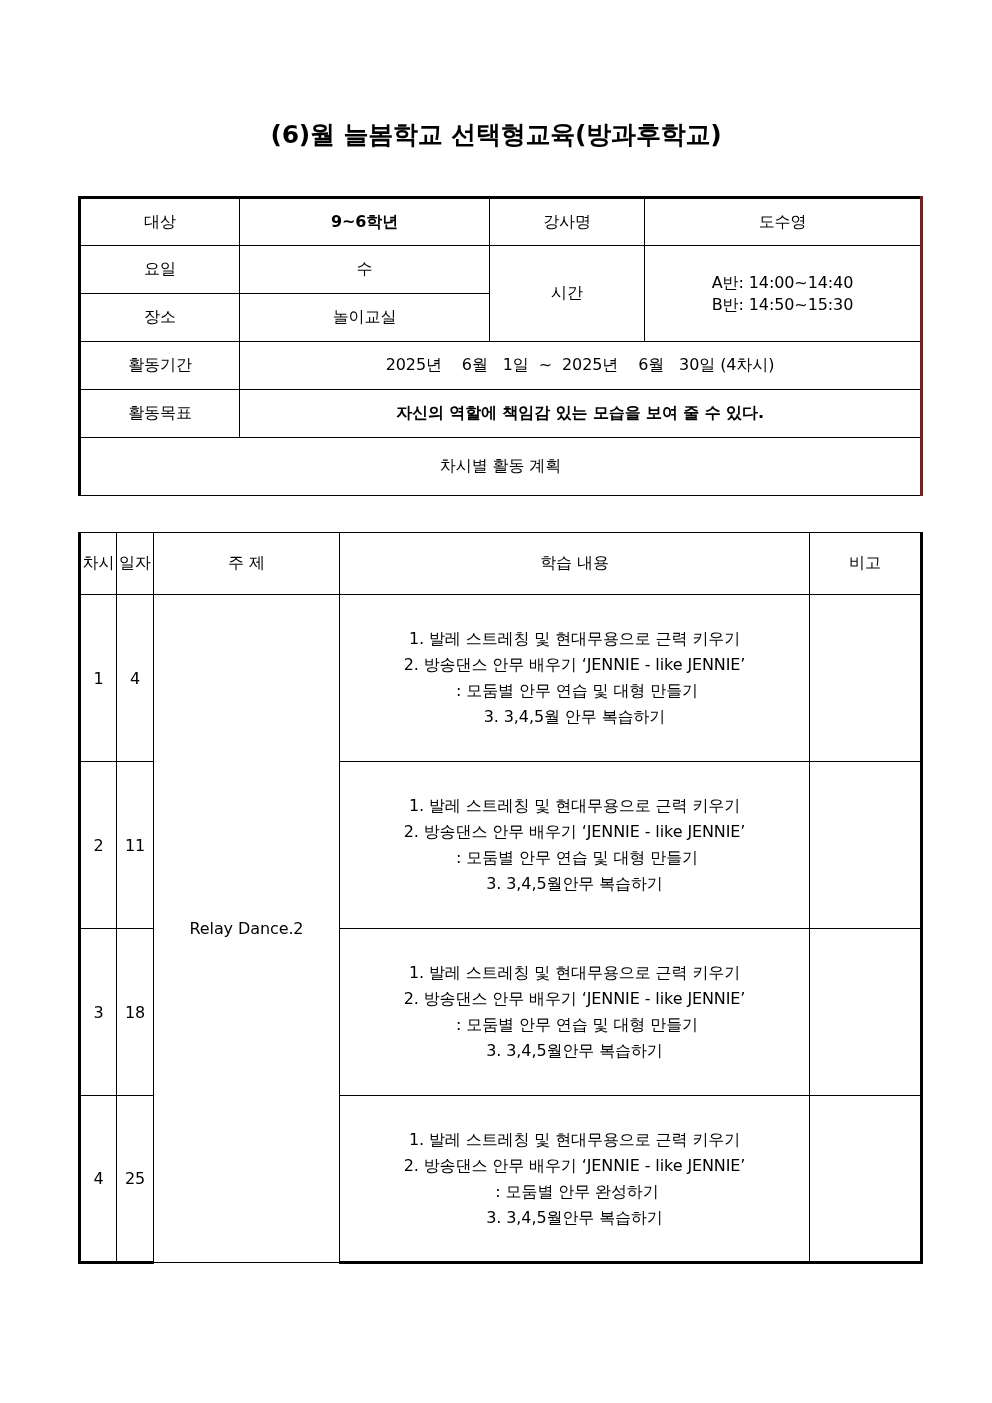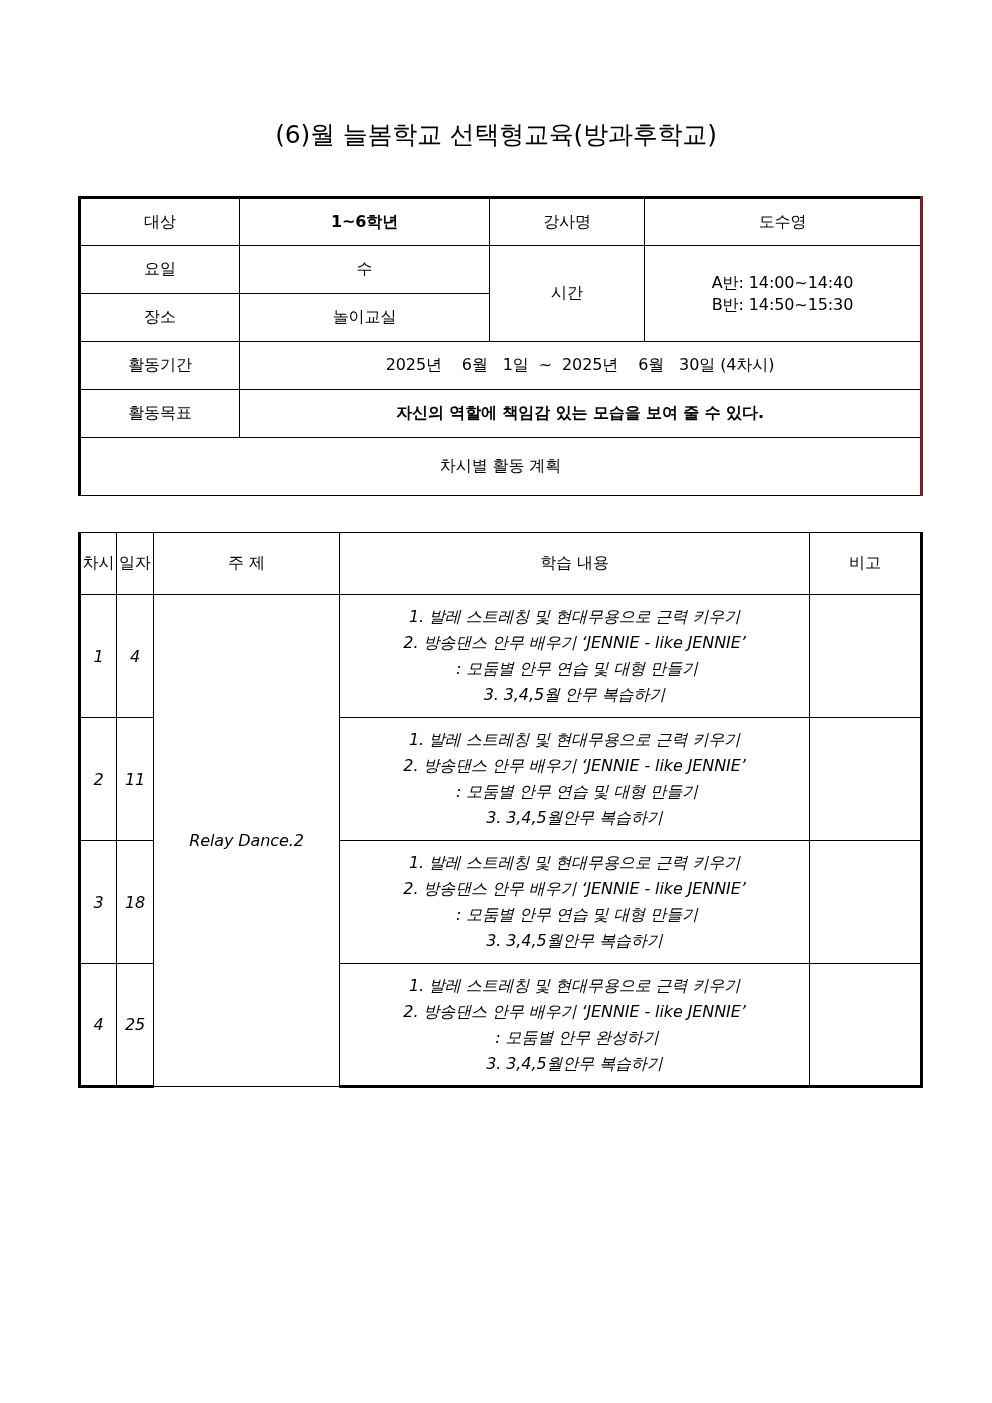--- a/index.html
+++ b/index.html
@@ -33,20 +33,21 @@
     width: 992px;
     text-align: center;
     font-size: 25px;
     line-height: 34px;
     letter-spacing: -0.2px;
     font-weight: 400;
   }
   .doc-title .t-line {
     display: block;
     white-space: pre;
+    font-weight: bold;
   }
 
   
   .sheet {
     position: absolute;
     left: 78px;
     top: 196px;
     width: 842px;
     border-collapse: collapse;
     table-layout: fixed;
@@ -114,21 +115,21 @@
     text-align: center;
     vertical-align: middle;
     background: #ffffff;
     letter-spacing: -0.1px;
   }
   .plan .outer-left { border-left: 3px solid #000; }
   .plan .outer-right { border-right: 3px solid #000; }
   .plan .outer-bottom { border-bottom: 3px solid #000; }
 
   .plan .head-row td { height: 62px; font-size: 16px; }
-  .plan .body-row td { height: 123px; font-style: italic; }
+  .plan .body-row td { height: 167px; }
 
   .content-cell {
     text-align: left;
     padding: 0 8px 0 10px;
     font-size: 15px;
     line-height: 26px;
     vertical-align: middle;
   }
   .content-cell .ln {
     display: block;
@@ -158,21 +159,21 @@
   <table class="sheet">
     <colgroup>
       <col style="width:160px">
       <col style="width:250px">
       <col style="width:155px">
       <col style="width:277px">
     </colgroup>
     <tbody>
       <tr>
         <td class="r-h outer-top outer-left cell-pad">대상</td>
-        <td class="r-h outer-top cell-pad bold">1~6학년</td>
+        <td class="r-h outer-top cell-pad bold">9~6학년</td>
         <td class="r-h outer-top cell-pad">강사명</td>
         <td class="r-h outer-top outer-right cell-pad">도수영</td>
       </tr>
       <tr>
         <td class="r-h outer-left cell-pad">요일</td>
         <td class="r-h cell-pad">수</td>
         <td class="cell-pad" rowspan="2">시간</td>
         <td class="time-cell outer-right" rowspan="2">A반: 14:00~14:40
 B반: 14:50~15:30</td>
       </tr>

